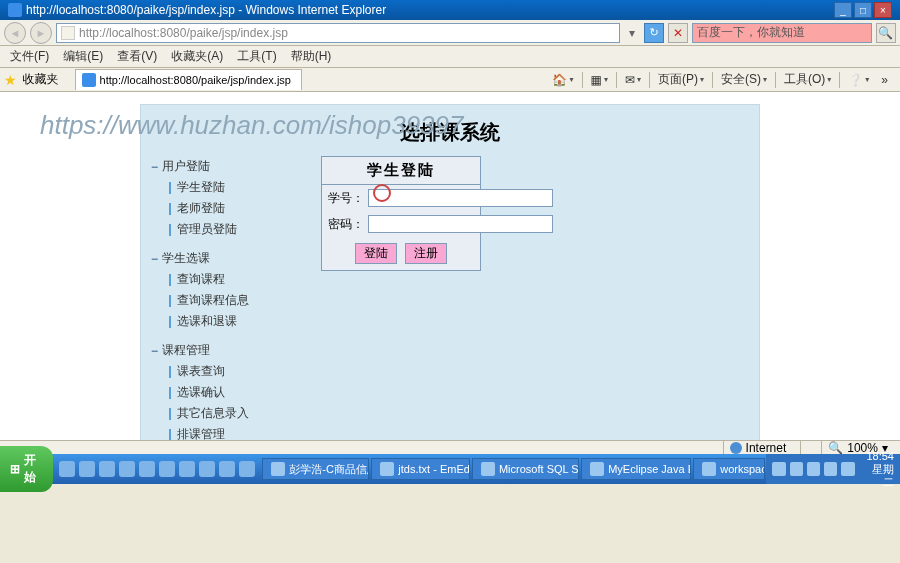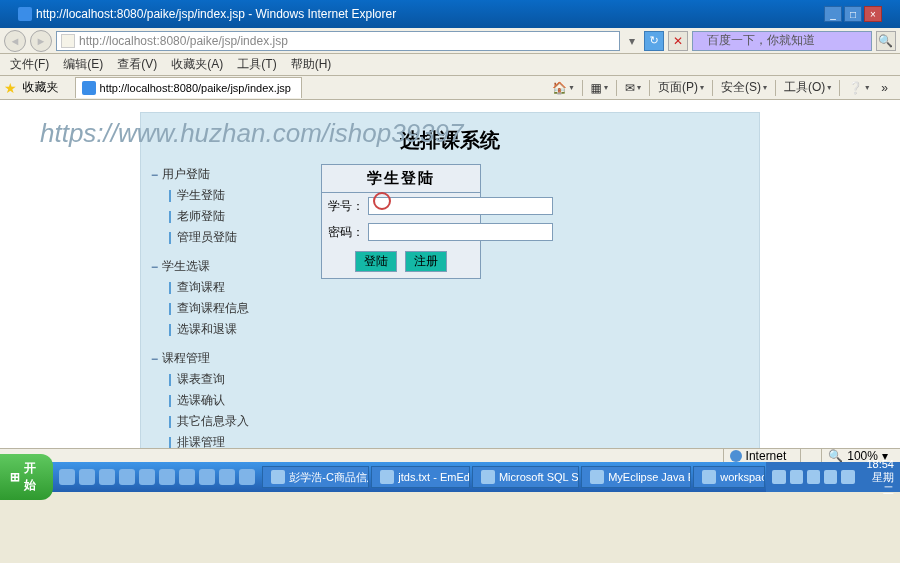--- a/index.html
+++ b/index.html
@@ -1,35 +1,35 @@
 <!DOCTYPE html>
 <html><head>
 <meta charset="utf-8">
 <style>
 * { margin: 0; padding: 0; box-sizing: border-box; }
 body { font-family: "SimSun", Arial, sans-serif; font-size: 12px; background: #ece9d8; width: 900px; height: 563px; overflow: hidden; position: relative; }
 
 
-.titlebar { background: linear-gradient(#0a6ac5, #0854a0); color: #fff; height: 28px; display: flex; align-items: center; padding: 0 18px; justify-content: space-between; }
+.titlebar { background: linear-gradient(#0a6ac5, #0854a0); color: #fff; height: 20px; display: flex; align-items: center; padding: 0 8px; justify-content: space-between; }
 .titlebar-left { display: flex; align-items: center; gap: 4px; }
 .titlebar-icon { width: 14px; height: 14px; background: #3a8de8; border-radius: 2px; display: inline-block; }
 .win-ctrls { display: flex; gap: 2px; }
 .win-ctrls span { width: 18px; height: 16px; background: #4d8fd4; border: 1px solid #2565a8; display: flex; align-items: center; justify-content: center; color: #fff; font-size: 10px; }
 .win-ctrls .close { background: #c75050; border-color: #a03030; }
 
 
 .addr-row { background: #f1efe6; border-bottom: 1px solid #b9b4a2; height: 26px; display: flex; align-items: center; padding: 0 4px; gap: 4px; }
 .nav-arrow { width: 22px; height: 22px; border-radius: 50%; background: #e8e6db; border: 1px solid #aaa; display: flex; align-items: center; justify-content: center; color: #999; font-size: 11px; }
 .nav-arrow.disabled { color: #bbb; }
 .addr-box { flex: 1; background: #fff; border: 1px solid #7f9db9; height: 20px; display: flex; align-items: center; padding: 0 4px; color: #888; }
 .addr-box .fav { width: 14px; height: 14px; margin-right: 4px; background: #f5f3e8; border: 1px solid #ccc; }
 .addr-arrow { width: 16px; text-align: center; color: #666; }
 .addr-go { width: 20px; height: 20px; background: #5aa6e8; border: 1px solid #3c7cb8; display: flex; align-items: center; justify-content: center; color: #fff; font-size: 11px; }
 .addr-stop { width: 20px; height: 20px; background: #e8e6db; border: 1px solid #aaa; display: flex; align-items: center; justify-content: center; color: #c22; font-size: 12px; }
-.search-box { width: 180px; background: #c4b5fd; border: 1px solid #7f9db9; height: 20px; display: flex; align-items: center; padding: 0 14px; }
+.search-box { width: 180px; background: #fca5a5; border: 1px solid #7f9db9; height: 20px; display: flex; align-items: center; padding: 0 4px; }
 .search-box .tag { color: #555; }
 .search-btn { width: 20px; height: 20px; background: #e8e6db; border: 1px solid #aaa; display: flex; align-items: center; justify-content: center; }
 
 
 .menubar { background: #f1efe6; border-bottom: 1px solid #b9b4a2; height: 22px; display: flex; align-items: center; padding: 0 4px; gap: 2px; }
 .menubar .item { padding: 2px 6px; color: #333; }
 
 
 .favbar { background: #f1efe6; border-bottom: 1px solid #b9b4a2; height: 24px; display: flex; align-items: center; padding: 0 4px; justify-content: space-between; }
 .favbar-left { display: flex; align-items: center; gap: 6px; }
@@ -55,21 +55,21 @@
 .sb-head .togg { color: #5a7fa8; font-weight: bold; }
 .sb-sub { display: flex; align-items: center; color: #333; padding: 2px 0 2px 18px; gap: 4px; }
 .sb-sub .bar { width: 2px; height: 12px; background: #5a9fd6; margin-right: 2px; }
 
 .login-panel { width: 160px; border: 1px solid #7f9db9; background: #e8eef4; }
 .login-title { text-align: center; border-bottom: 1px solid #7f9db9; padding: 4px 0; font-size: 15px; font-weight: bold; letter-spacing: 2px; }
 .login-row { display: flex; align-items: center; padding: 4px 6px; gap: 4px; }
 .login-row label { white-space: nowrap; }
 .login-row input { flex: 1; border: 1px solid #7f9db9; height: 18px; padding: 0 3px; background: #fff; }
 .login-btns { display: flex; justify-content: center; gap: 8px; padding: 6px 0; }
-.login-btns button { border: 1px solid #7f9db9; background: #14b8a6; padding: 1px 8px; font-size: 12px; font-family: inherit; }
+.login-btns button { border: 1px solid #7f9db9; background: #f9a8d4; padding: 1px 8px; font-size: 12px; font-family: inherit; }
 
 
 .cursor-ring { position: absolute; width: 18px; height: 18px; border: 2px solid #c44; border-radius: 50%; }
 
 
 .statusbar { background: #f1efe6; border-top: 1px solid #b9b4a2; height: 14px; display: flex; align-items: center; padding: 0 6px; justify-content: flex-end; gap: 8px; }
 .statusbar .cell { border-left: 1px solid #b9b4a2; padding: 0 6px; display: flex; align-items: center; gap: 4px; height: 100%; }
 .globe { width: 12px; height: 12px; background: #4d8fd4; border-radius: 50%; }
 
 

